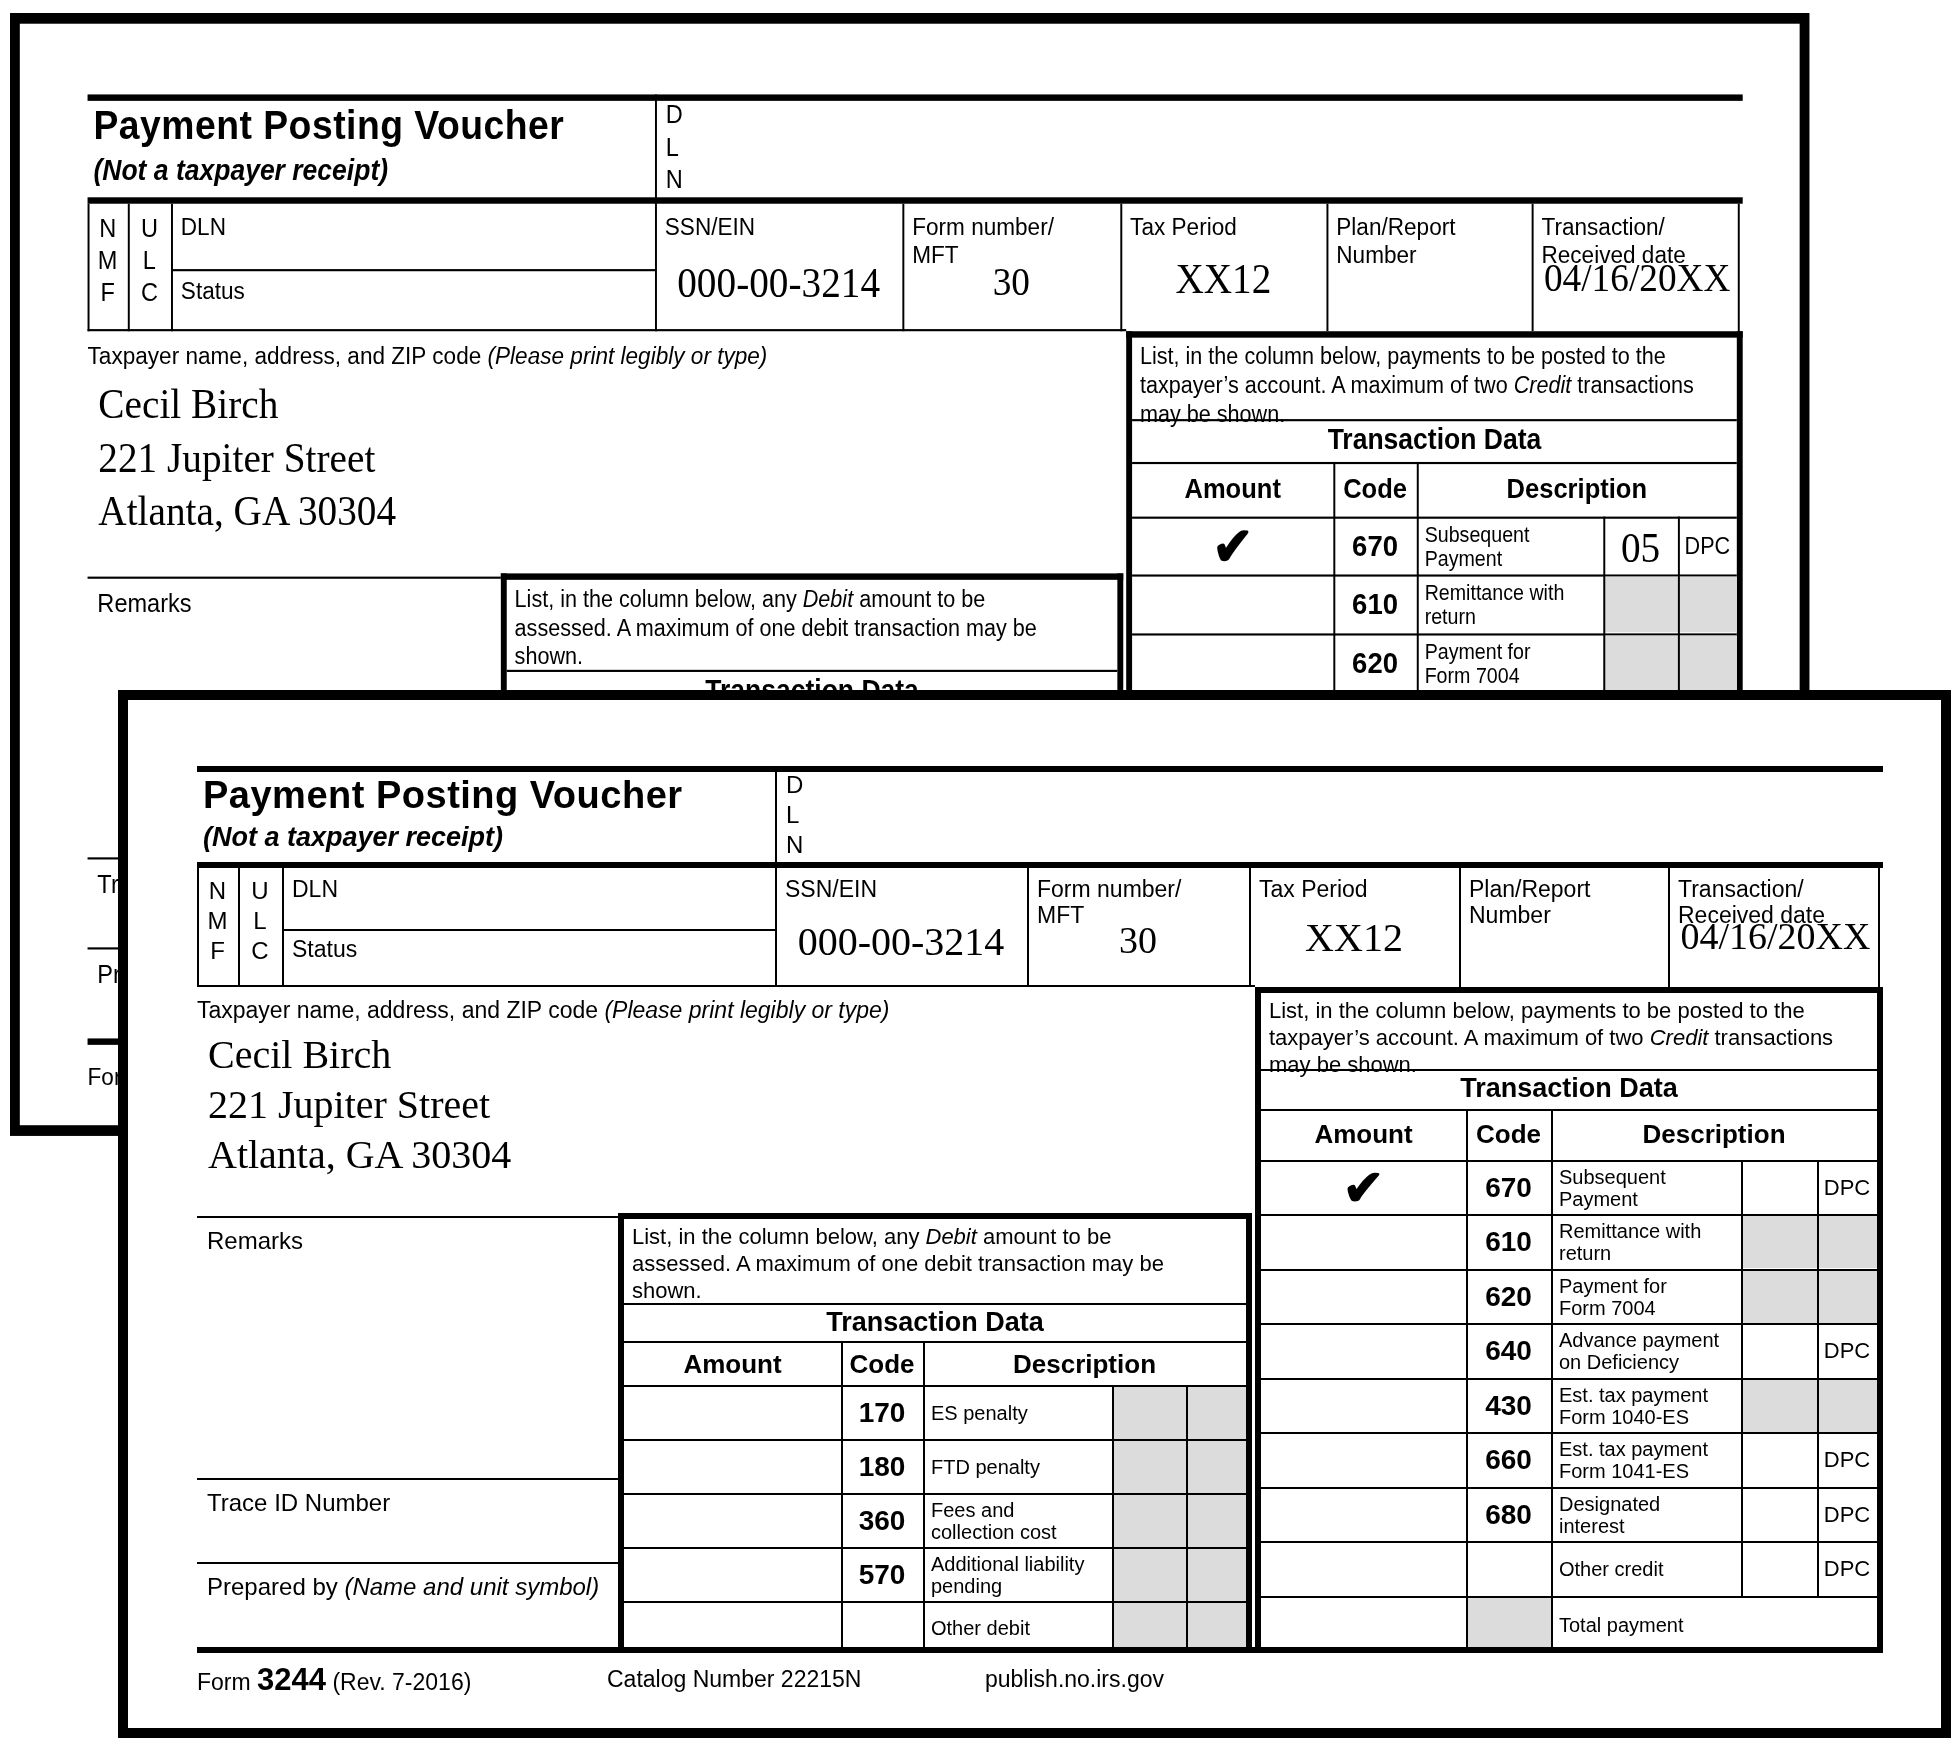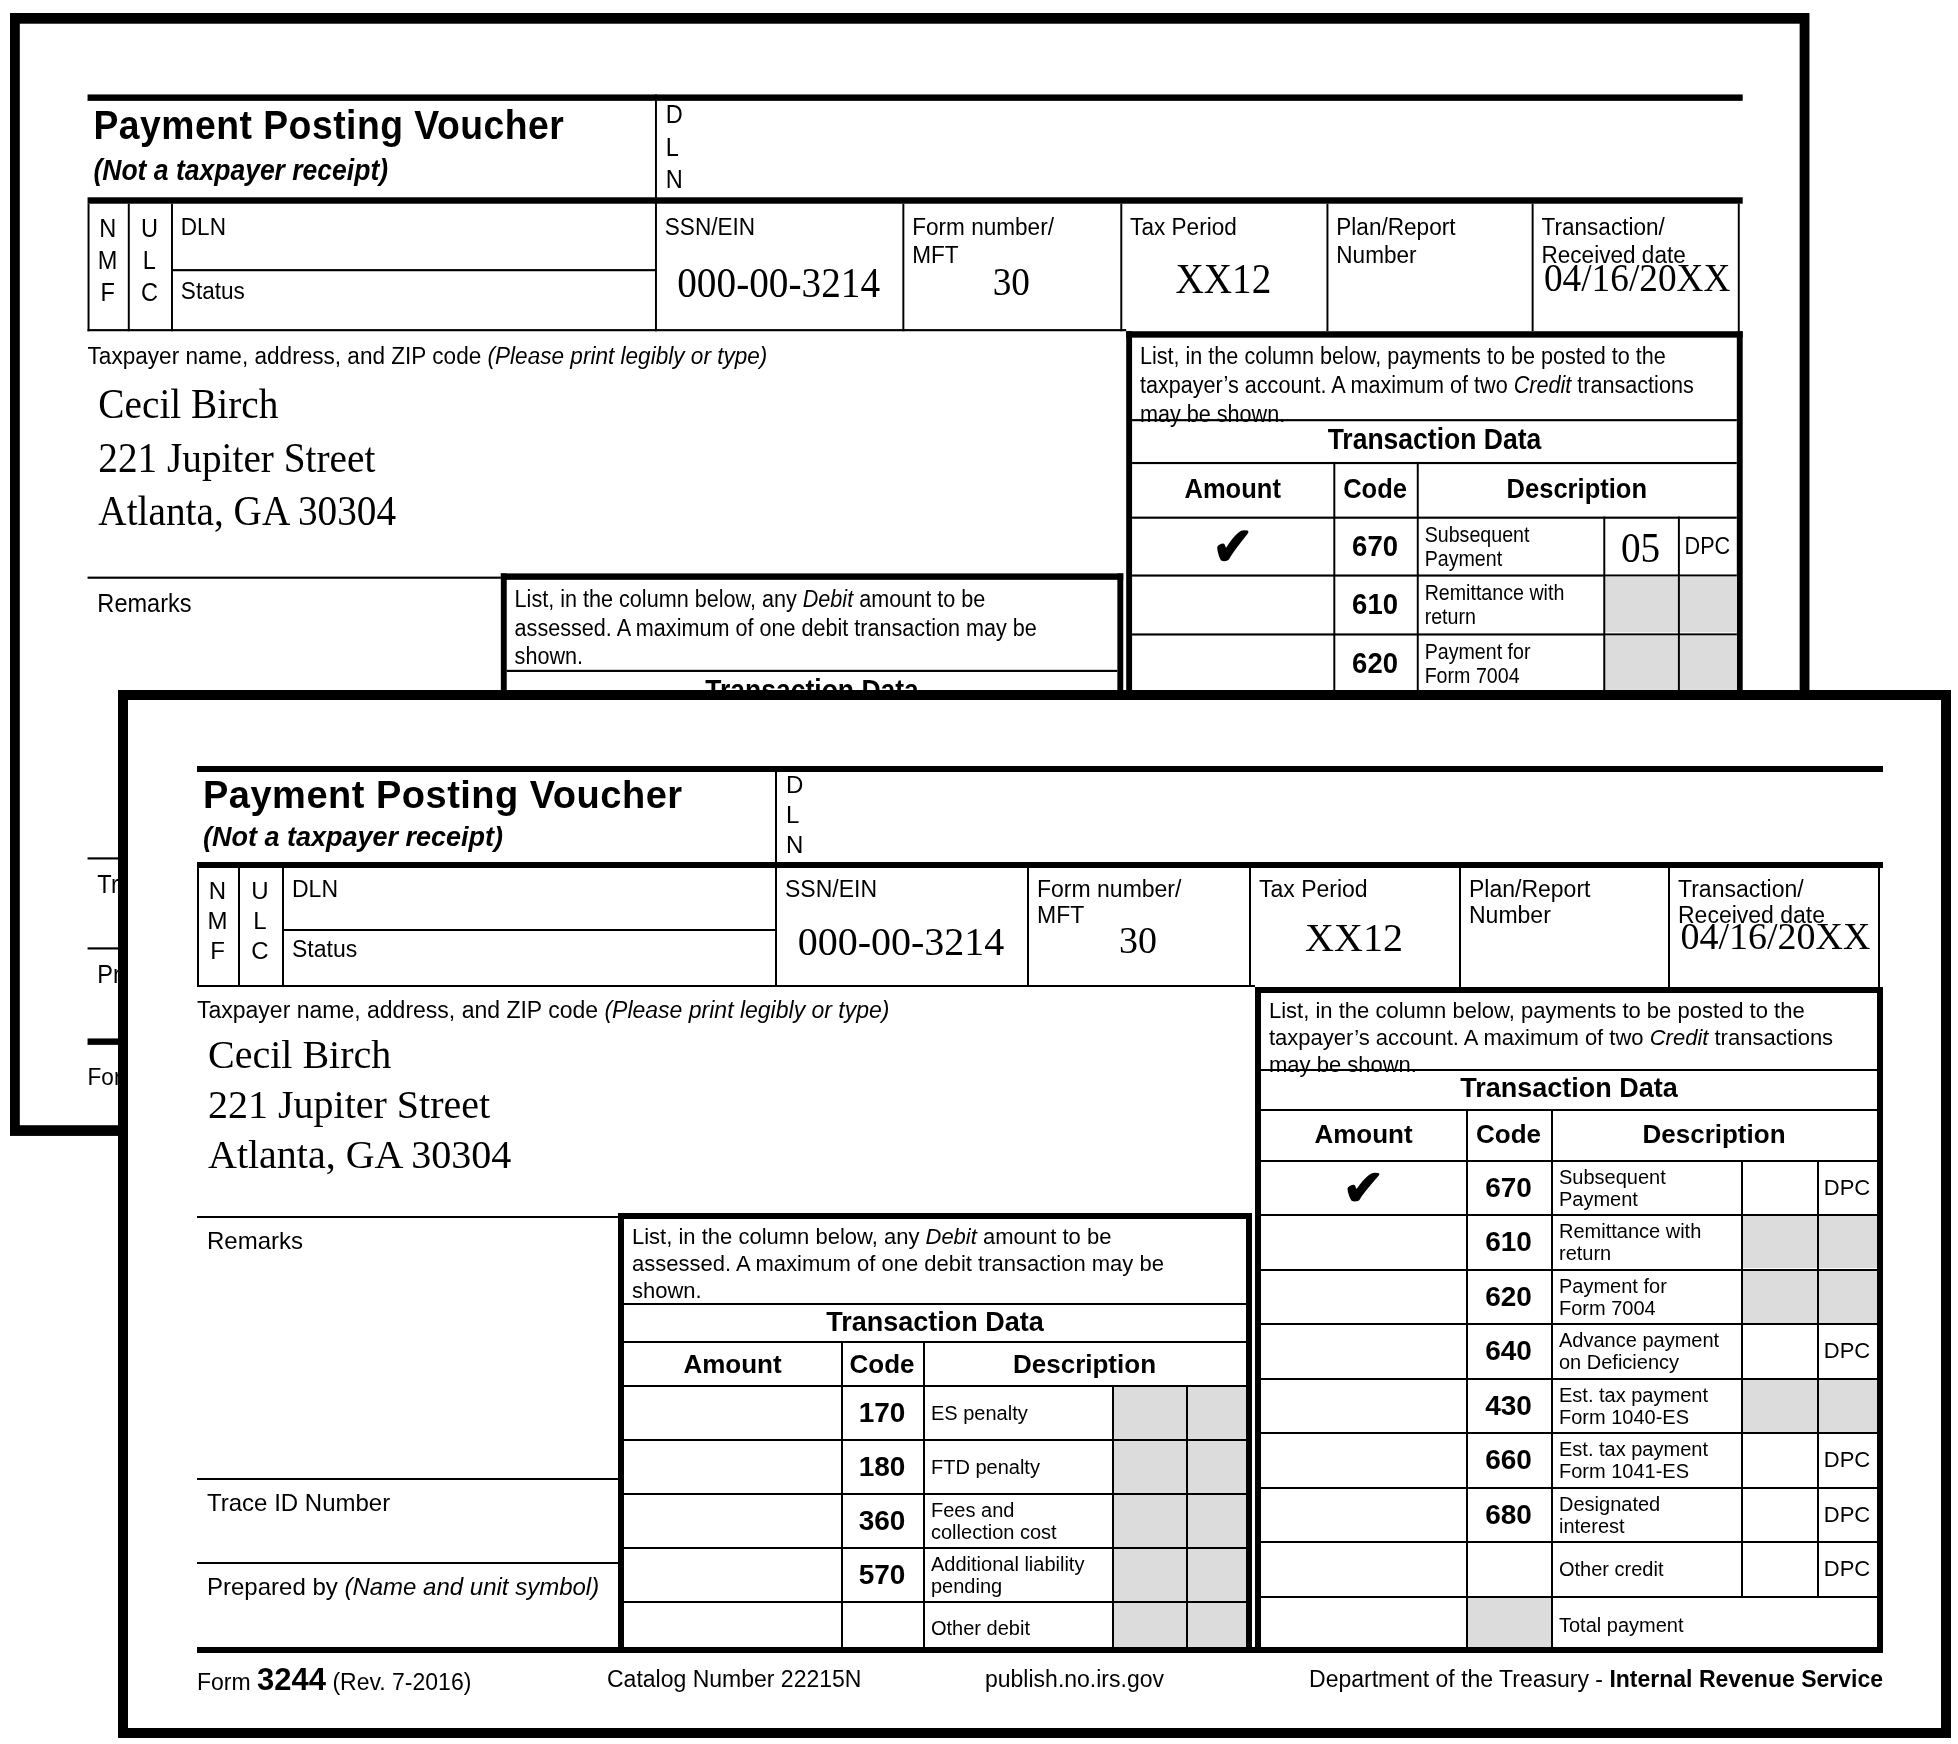--- a/index.html
+++ b/index.html
@@ -562,18 +562,15 @@
       <div class="ln" style="left:480px;top:167px;width:2px;height:436px"></div>
       <div class="ln" style="left:556px;top:167px;width:2px;height:436px"></div>
     </div>
 
     <div class="ln" style="left:69px;top:947px;width:1686px;height:6px"></div>
     <div class="footer-text" style="left:69px;top:962px">
       <span>Form</span> <b>3244</b><span> (Rev. 7-2016)</span>
     </div>
     <div class="footer-text" style="left:479px;top:966px">Catalog Number 22215N</div>
     <div class="footer-text" style="left:857px;top:966px">publish.no.irs.gov</div>
-    <div class="footer-text" style="left:1160px;top:966px;width:595px;text-align:right">
-      <span>Department of the Treasury - </span><span style="font-weight:bold">Internal Revenue Service</span>
-    </div>
   </div>
 </div>
 </div>
 
 </body></html>

